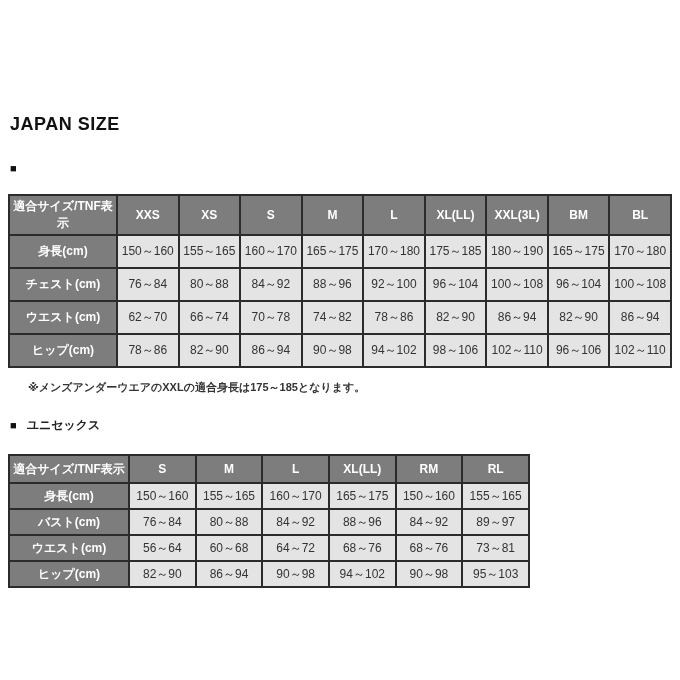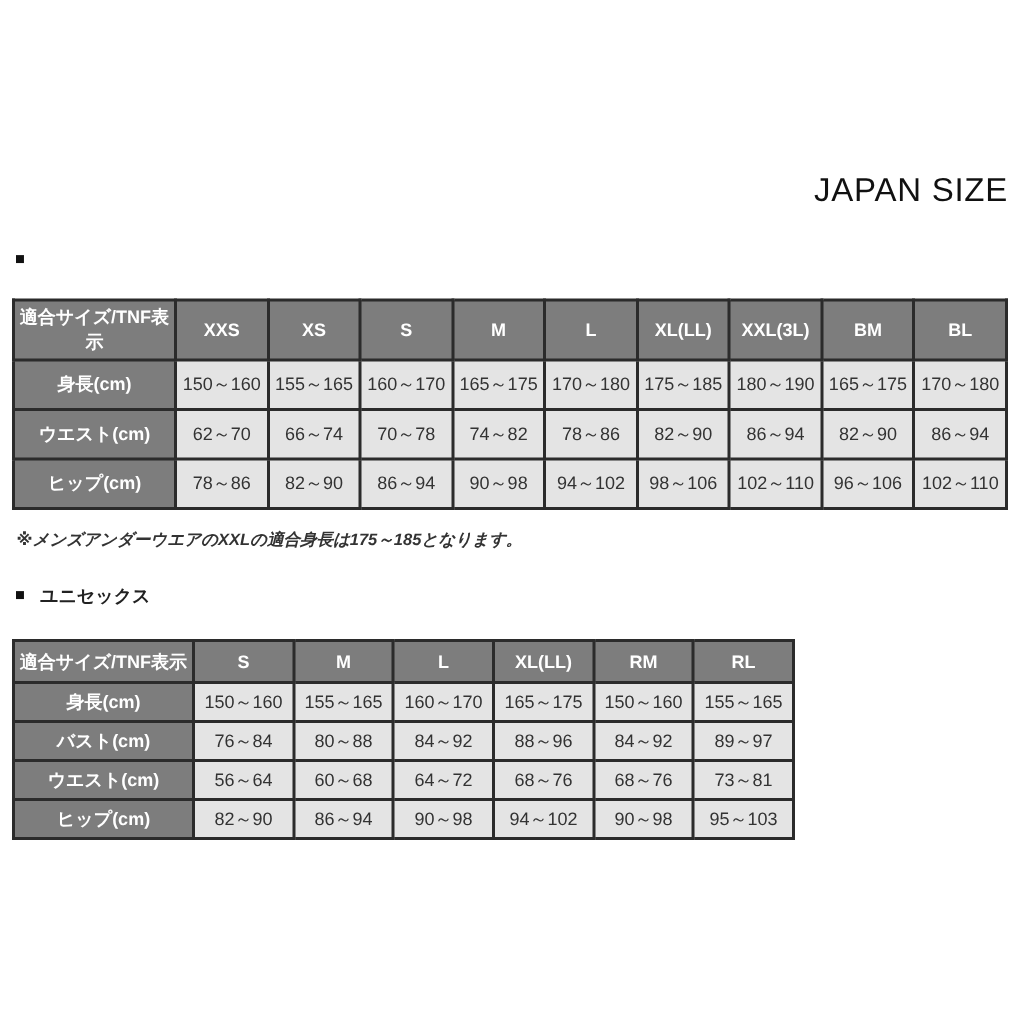--- a/index.html
+++ b/index.html
@@ -15,25 +15,24 @@
     width: 680px;
     height: 680px;
     background: #ffffff;
     font-family: "Liberation Sans", "DejaVu Sans", sans-serif;
     overflow: hidden;
   }
   .page { padding: 0 8px; }
 
   .page-title {
     margin: 114px 0 0 2px;
-    font-size: 22px;
-    font-weight: normal;
+    font-size: 18px;
+    font-weight: bold;
     color: var(--title-text);
     letter-spacing: 0.5px;
-    text-align: right;
   }
 
   .section-heading {
     display: flex;
     align-items: center;
     gap: 10px;
     margin: 28px 0 0 2px;
     font-size: 12px;
     font-weight: bold;
     color: #222222;
@@ -75,25 +74,24 @@
   table.mens thead tr { height: 40px; }
   table.mens tbody tr { height: 33px; }
   table.mens th.corner { width: 108px; }
 
   table.womens { width: 522px; }
   table.womens thead tr { height: 28px; }
   table.womens tbody tr { height: 26px; }
   table.womens th.corner { width: 120px; }
 
   .footnote {
-    margin: 12px 0 0 3px;
+    margin: 12px 0 0 20px;
     font-size: 11px;
     font-weight: bold;
     color: #333333;
-    font-style: italic;
   }
 </style>
 </head>
 <body>
 
 <div class="page">
 
   <h1 class="page-title">JAPAN SIZE</h1>
 
   <div class="section-heading">
@@ -122,20 +120,32 @@
           <td>155～165</td>
           <td>160～170</td>
           <td>165～175</td>
           <td>170～180</td>
           <td>175～185</td>
           <td>180～190</td>
           <td>165～175</td>
           <td>170～180</td>
         </tr>
         <tr>
+          <th>チェスト(cm)</th>
+          <td>76～84</td>
+          <td>80～88</td>
+          <td>84～92</td>
+          <td>88～96</td>
+          <td>92～100</td>
+          <td>96～104</td>
+          <td>100～108</td>
+          <td>96～104</td>
+          <td>100～108</td>
+        </tr>
+        <tr>
           <th>ウエスト(cm)</th>
           <td>62～70</td>
           <td>66～74</td>
           <td>70～78</td>
           <td>74～82</td>
           <td>78～86</td>
           <td>82～90</td>
           <td>86～94</td>
           <td>82～90</td>
           <td>86～94</td>

